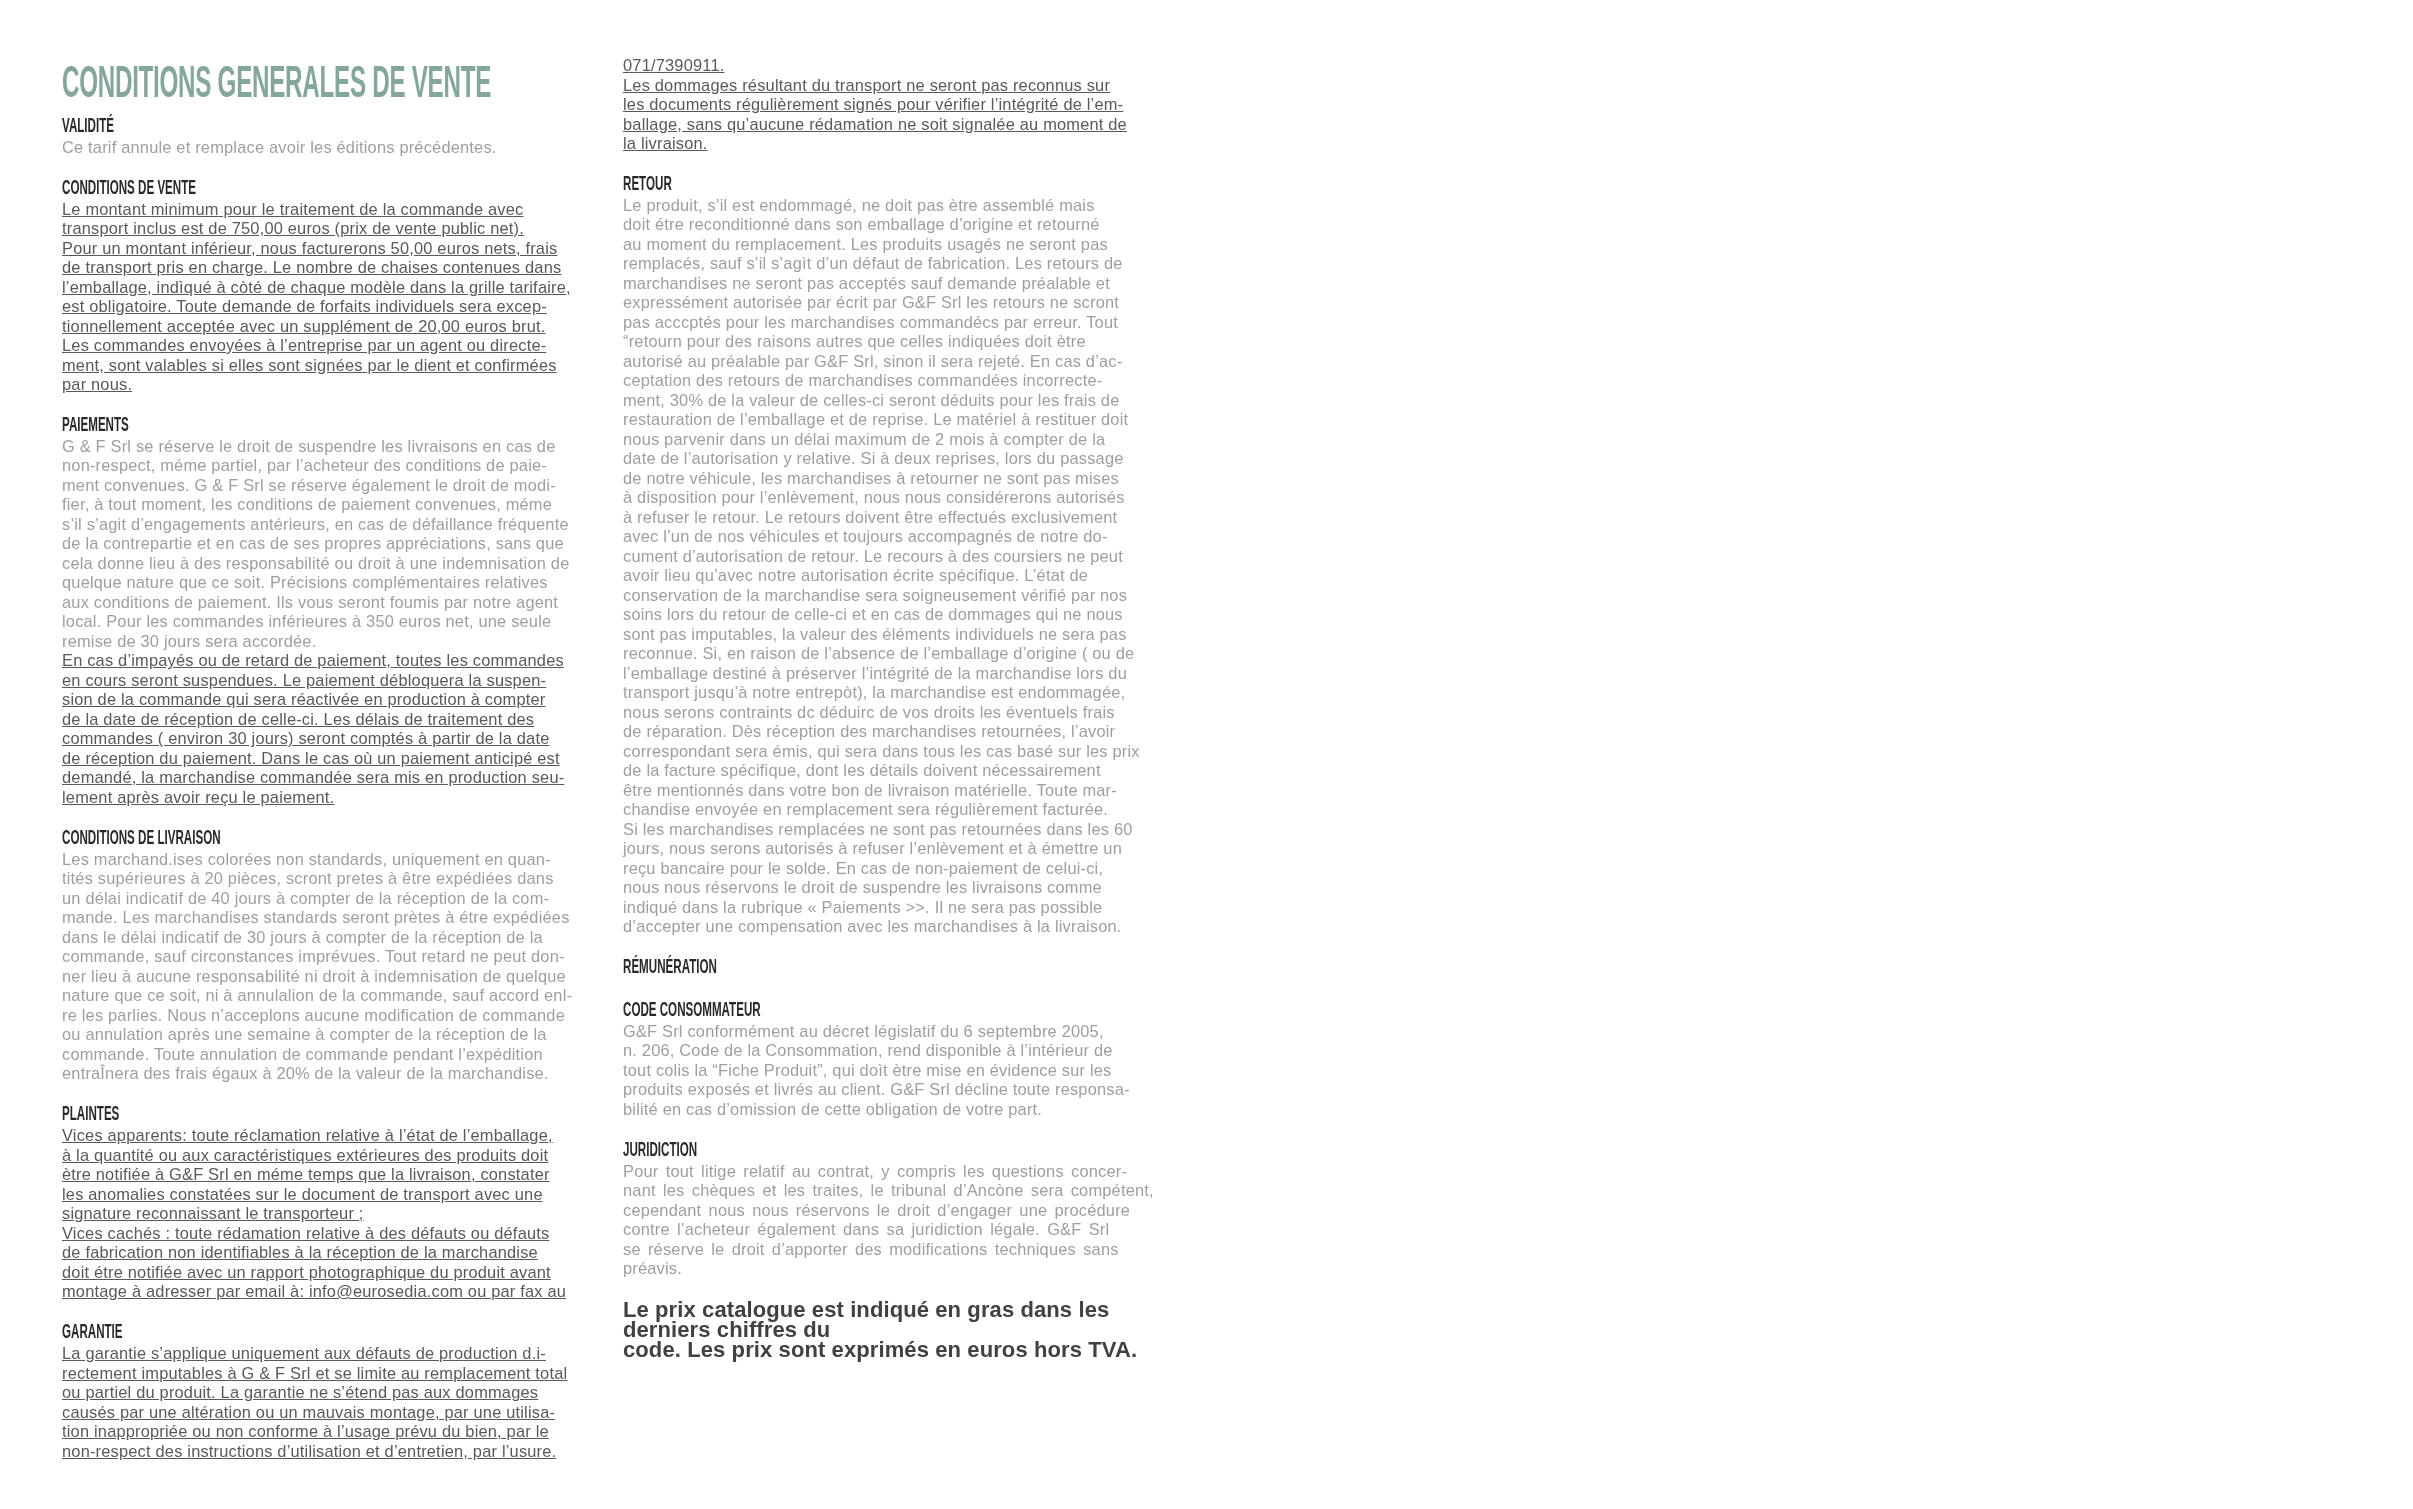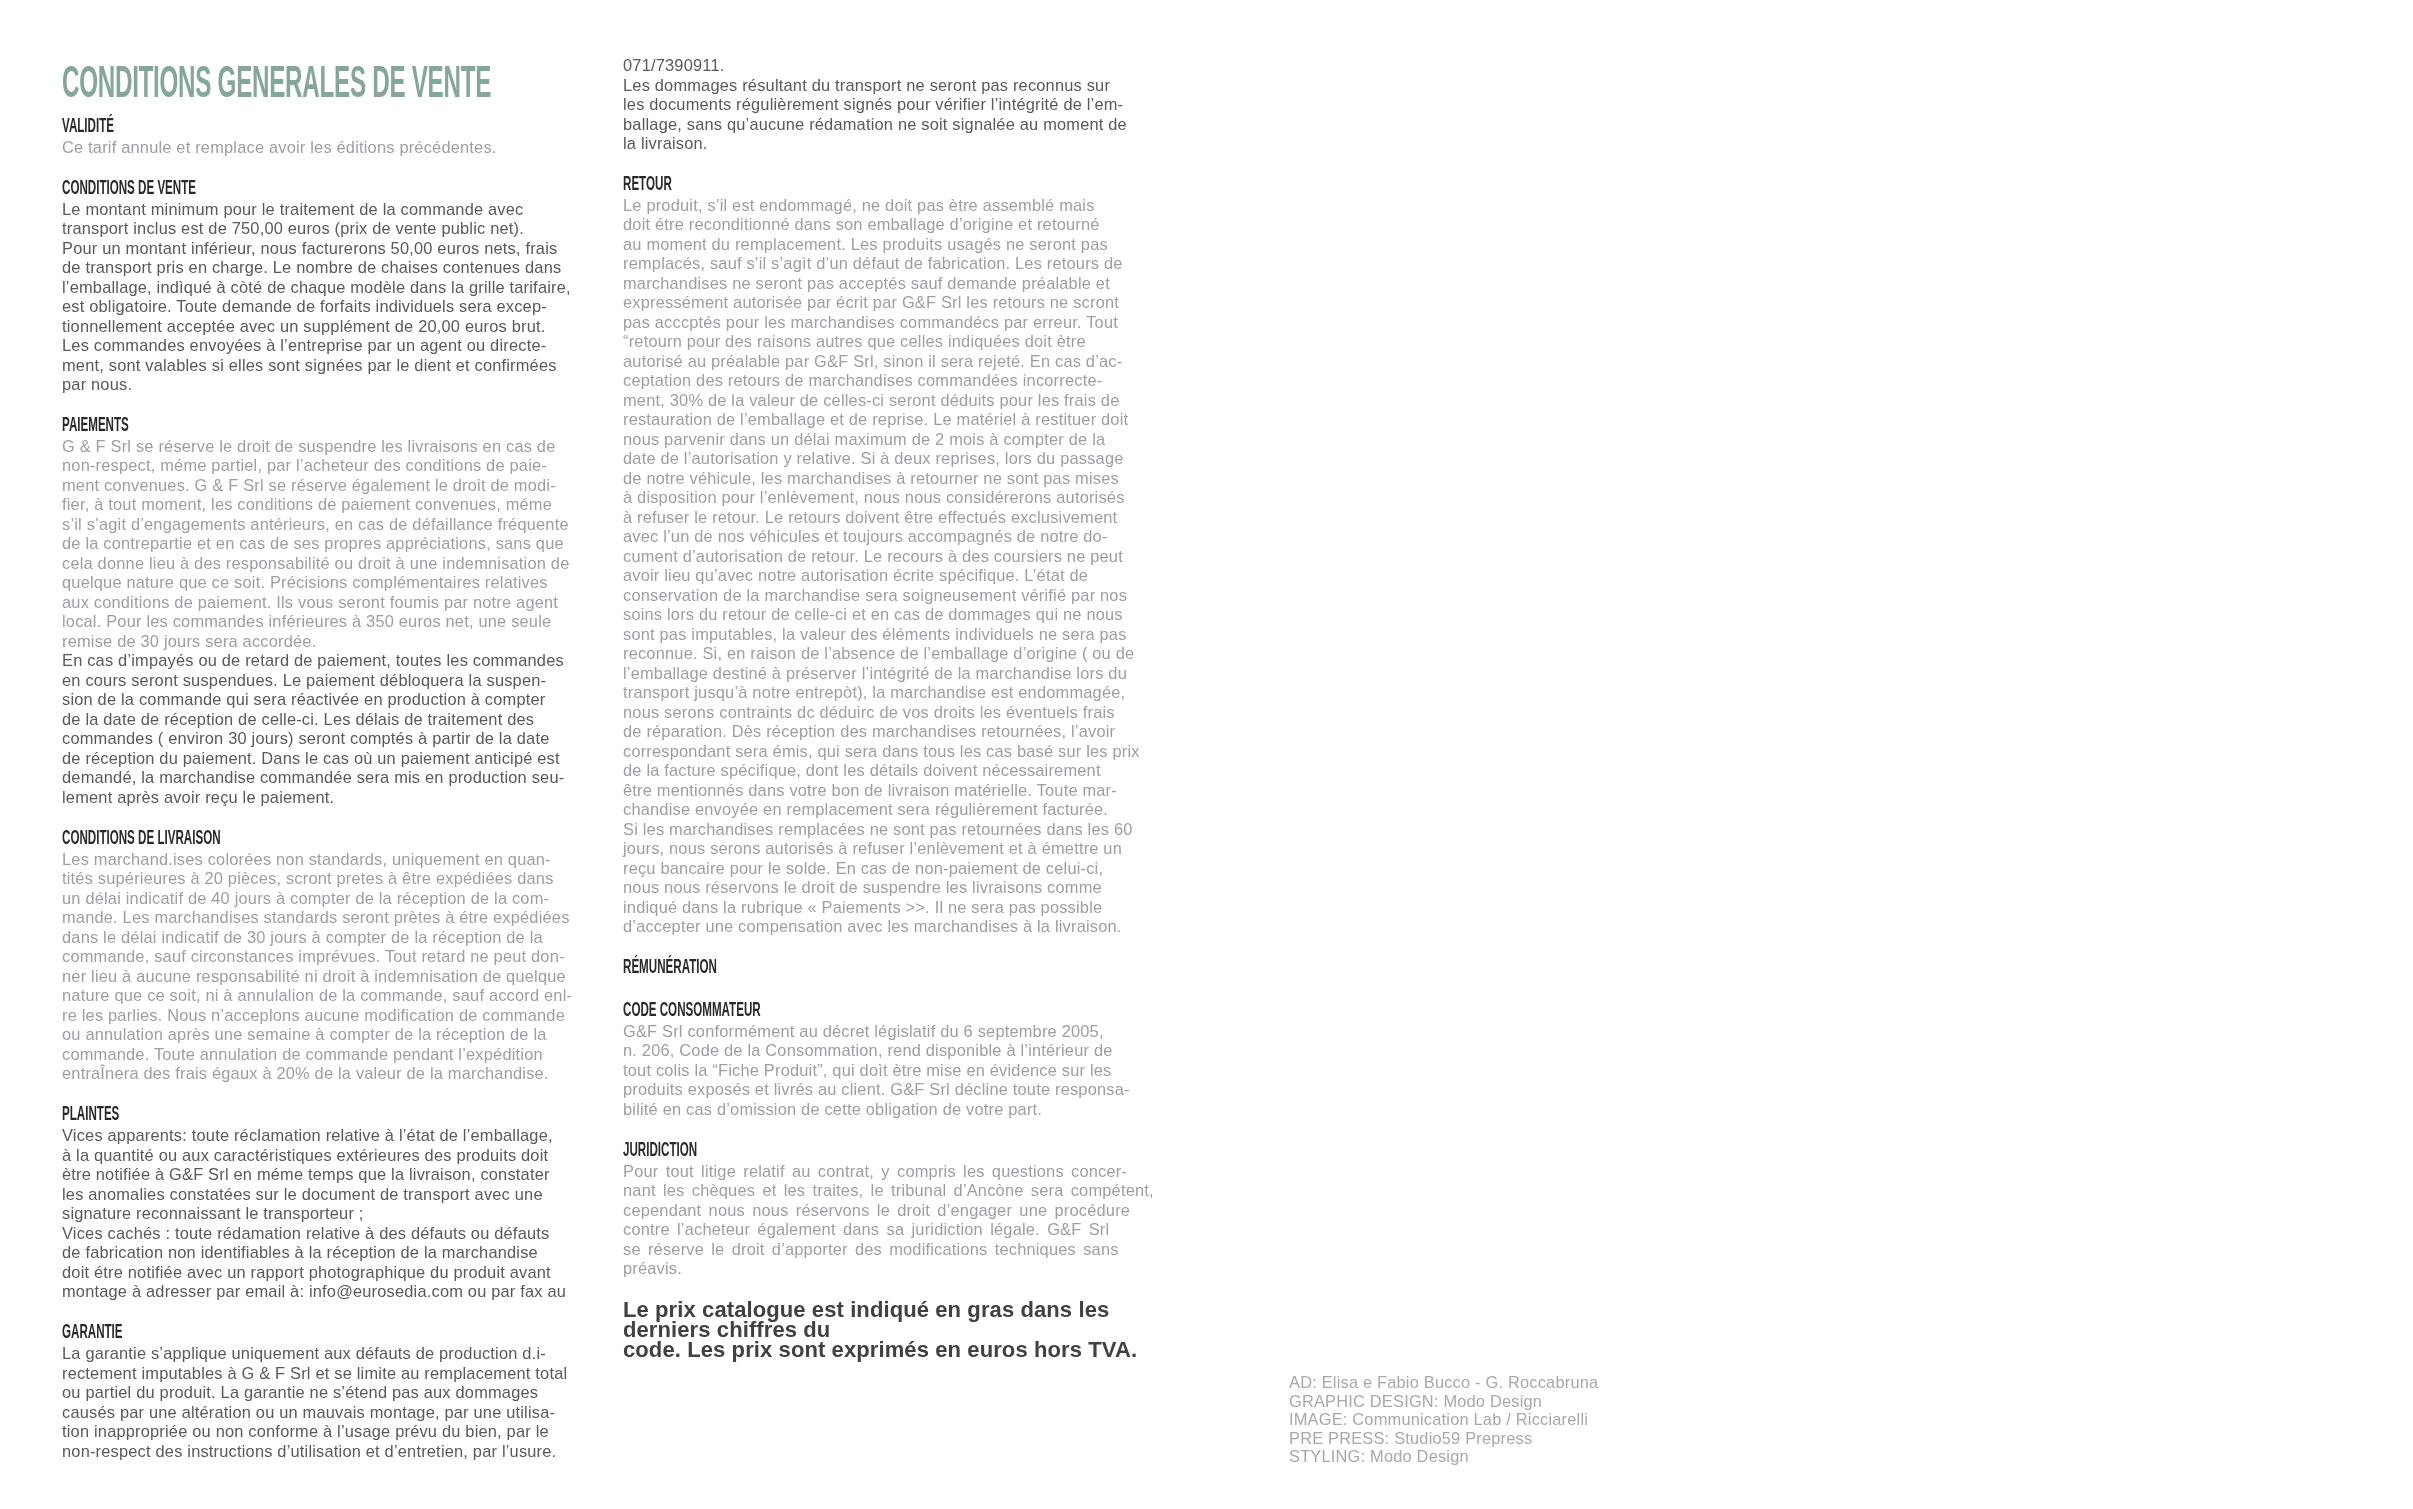--- a/index.html
+++ b/index.html
@@ -31,21 +31,21 @@
     transform:scaleX(0.58);transform-origin:0 50%;
     color:#29282a;
     margin:0;
   }
   .heading-row{height:25px;}
   .body-text{
     margin:0;
     font-size:16.4px;line-height:19.5px;letter-spacing:0.2px;
     white-space:pre-line;
   }
-  .tone-dark{color:#58595b;}
+  .tone-dark{color:#58595b;text-decoration:underline;}
   .tone-light{color:#9c9ea1;}
   .justified{word-spacing:2.5px;}
   .price-note{
     margin:21px 0 0 0;
     font-size:22px;line-height:20px;font-weight:700;
     color:#414042;white-space:pre-line;letter-spacing:0.1px;
   }
   .credits-text{
     margin:0;font-size:16.4px;line-height:18.6px;letter-spacing:0.2px;
     color:#a6a8ab;white-space:pre-line;
@@ -213,22 +213,15 @@
 cependant nous nous réservons le droit d’engager une procédure
 contre l’acheteur également dans sa juridiction légale. G&amp;F Srl
 se réserve le droit d’apporter des modifications techniques sans
 préavis.</p>
     </div>
 
     <p class="price-note">Le prix catalogue est indiqué en gras dans les derniers chiffres du
 code. Les prix sont exprimés en euros hors TVA.</p>
   </div>
 
-  <div class="col" id="credits">
-    <p class="credits-text">AD: Elisa e Fabio Bucco - G. Roccabruna
-GRAPHIC DESIGN: Modo Design
-IMAGE: Communication Lab / Ricciarelli
-PRE PRESS: Studio59 Prepress
-STYLING: Modo Design</p>
-  </div>
 
 </div>
 
 
 </body></html>

